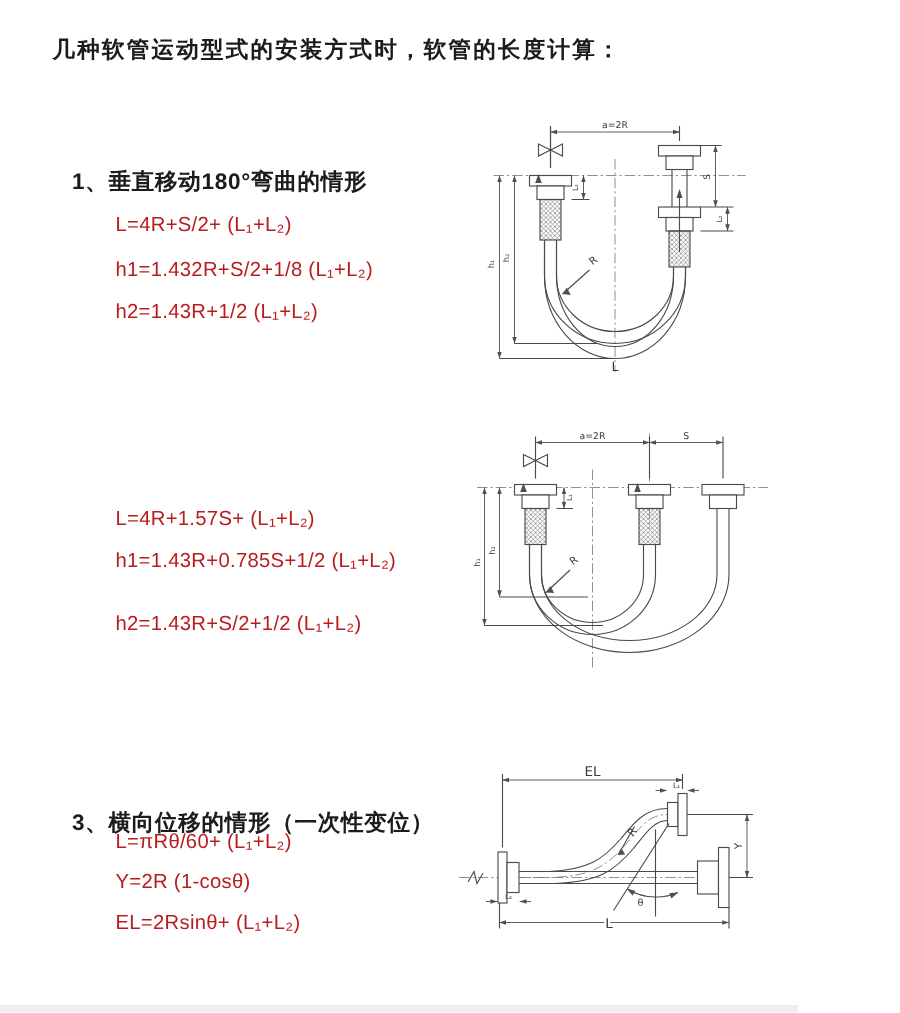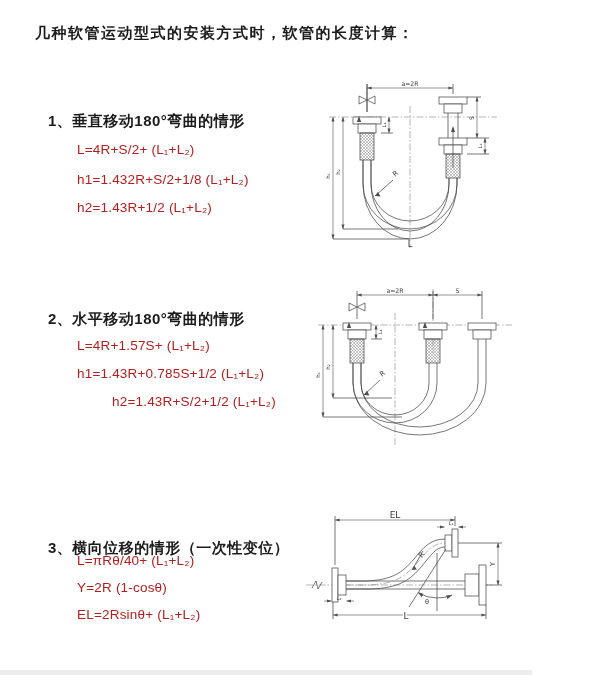--- a/index.html
+++ b/index.html
@@ -112,24 +112,23 @@
 
       <path class="ln" d="M62,120 L80,104"></path>
       <path class="arr" d="M62,120 l5.5,0.6 l-2.6,-4.9 Z"></path>
       <text x="82" y="101" font-size="7" transform="rotate(-38 82 101)">R</text>
 
       <text x="97" y="171" font-size="8.5" text-anchor="middle">L</text>
     </g>
   </svg>
 
   <div class="section" style="top:303px;height:130px;">
-    <div class="sec-heading" style="top:7px;">2、水平移动180°弯曲的情形</div>
     <div class="formula" style="top:35px;">L=4R+1.57S+ (L₁+L₂)</div>
     <div class="formula" style="top:63px;">h1=1.43R+0.785S+1/2 (L₁+L₂)</div>
-    <div class="formula" style="top:91px;margin-left:35px;">h2=1.43R+S/2+1/2 (L₁+L₂)</div>
+    <div class="formula" style="top:105px;">h2=1.43R+S/2+1/2 (L₁+L₂)</div>
   </div>
 
   <svg class="diagram" style="left:312px;top:283px;" width="215" height="182" viewBox="0 0 215 182">
     <defs>
       <marker id="mk2" viewBox="0 0 10 10" refX="9.5" refY="5" markerWidth="8" markerHeight="8" orient="auto-start-reverse">
         <path d="M0,1.8 L10,5 L0,8.2 Z" fill="#4f4f4f"></path>
       </marker>
       <pattern id="pt2" width="3" height="3" patternUnits="userSpaceOnUse">
         <path d="M0,3 L3,0 M0,0 L3,3" stroke="#8a8a8a" stroke-width="0.5" fill="none"></path>
       </pattern>
@@ -191,21 +190,21 @@
       <text x="69.5" y="51" font-size="4.8" transform="rotate(-90 69.5 51)">L₁</text>
 
       <path class="ln" d="M52,112 L68,97"></path>
       <path class="arr" d="M52,112 l5.5,0.4 l-2.6,-4.8 Z"></path>
       <text x="70" y="94" font-size="7" transform="rotate(-38 70 94)">R</text>
     </g>
   </svg>
 
   <div class="section" style="top:518px;height:120px;">
     <div class="sec-heading" style="top:21px;">3、横向位移的情形（一次性变位）</div>
-    <div class="formula" style="top:35px;">L=πRθ/40+ (L₁+L₂)</div>
+    <div class="formula" style="top:35px;">L=πRθ/60+ (L₁+L₂)</div>
     <div class="formula" style="top:62px;">Y=2R (1-cosθ)</div>
     <div class="formula" style="top:89px;text-align:center;">EL=2Rsinθ+ (L₁+L₂)</div>
   </div>
 
   <svg class="diagram" style="left:300px;top:503px;" width="295" height="138" viewBox="0 0 295 138">
     <defs>
       <marker id="mk3" viewBox="0 0 10 10" refX="9.5" refY="5" markerWidth="8" markerHeight="8" orient="auto-start-reverse">
         <path d="M0,1.8 L10,5 L0,8.2 Z" fill="#4f4f4f"></path>
       </marker>
     </defs>

